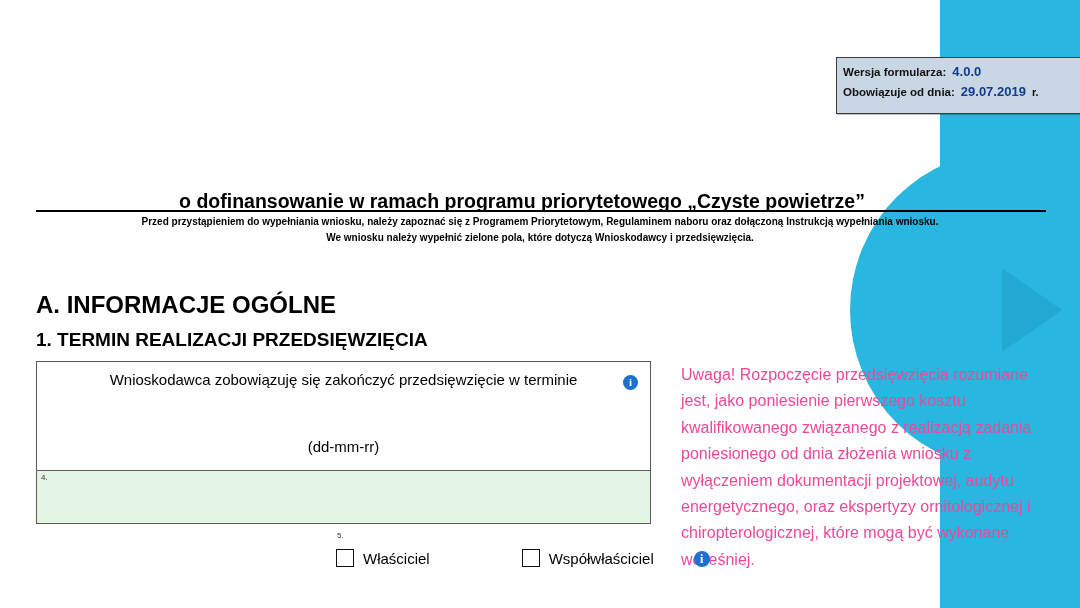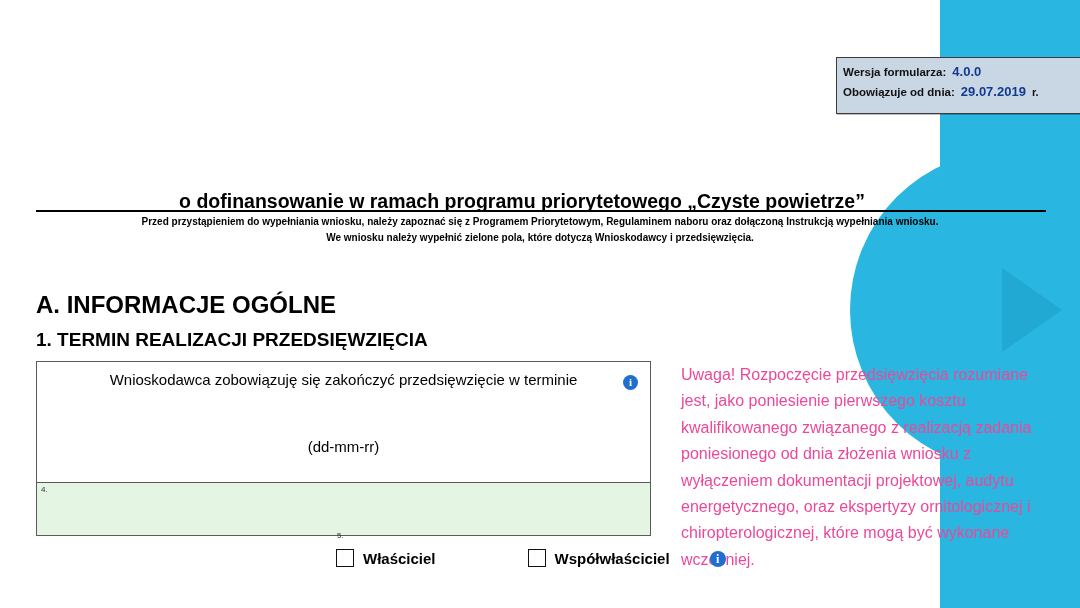--- a/index.html
+++ b/index.html
@@ -153,21 +153,21 @@
     position: absolute;
     left: 36px;
     top: 361px;
     width: 615px;
     border: 1px solid #5a5a5a;
     box-sizing: border-box;
     background: #ffffff;
   }
   .decl-head {
     position: relative;
-    padding: 8px 10px 24px 10px;
+    padding: 8px 10px 12px 10px;
     border-bottom: 1px solid #5a5a5a;
     text-align: center;
     font-size: 15px;
     color: #000;
     line-height: 1.35;
   }
   .decl-head .line2 { display: block; margin-top: 47px; }
   .info-icon {
     display: inline-block;
     width: 15px;
@@ -233,21 +233,20 @@
   .cb-box {
     width: 18px;
     height: 18px;
     border: 1.5px solid #111;
     background: #fff;
     box-sizing: border-box;
   }
   .cb-label {
     font-size: 15px;
     color: #000;
-    font-weight: bold;
   }
   .cb-gap { width: 92px; }
   .cb-info { margin-left: 40px; }
   .cb-info .info-icon { width: 16px; height: 16px; line-height: 16px; font-size: 12px; }
 </style>
 </head>
 <body>
 
 <div class="cyan-band"></div>
 <div class="cyan-circle"></div>

